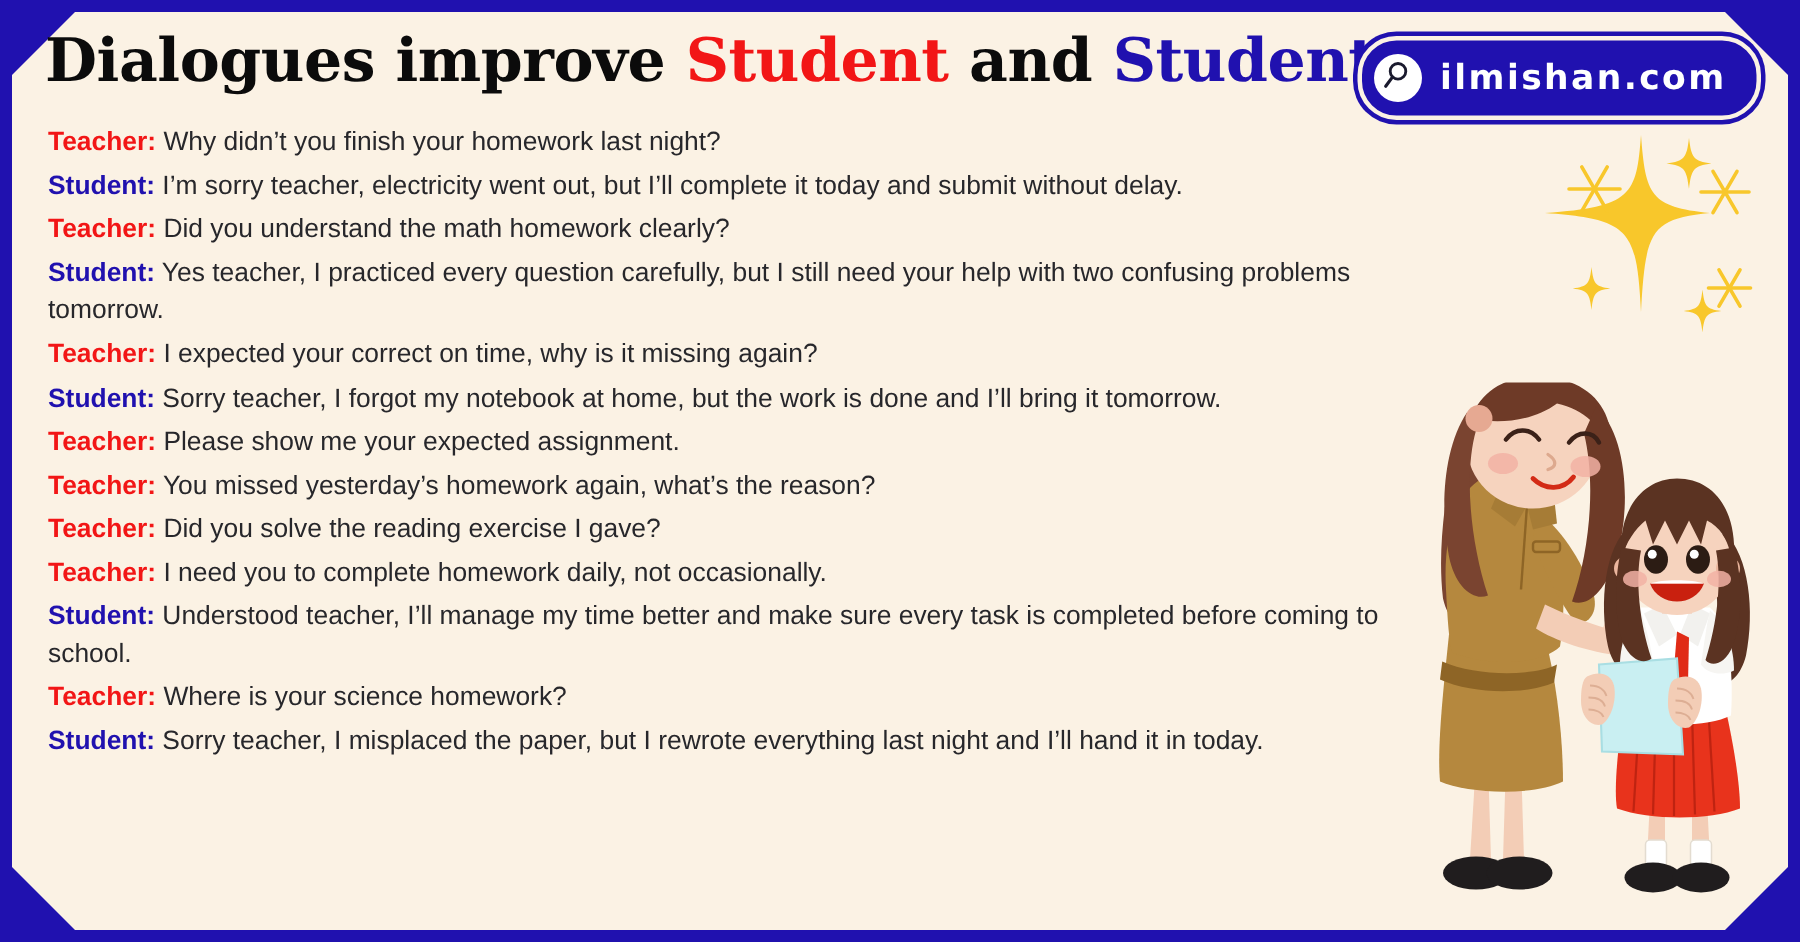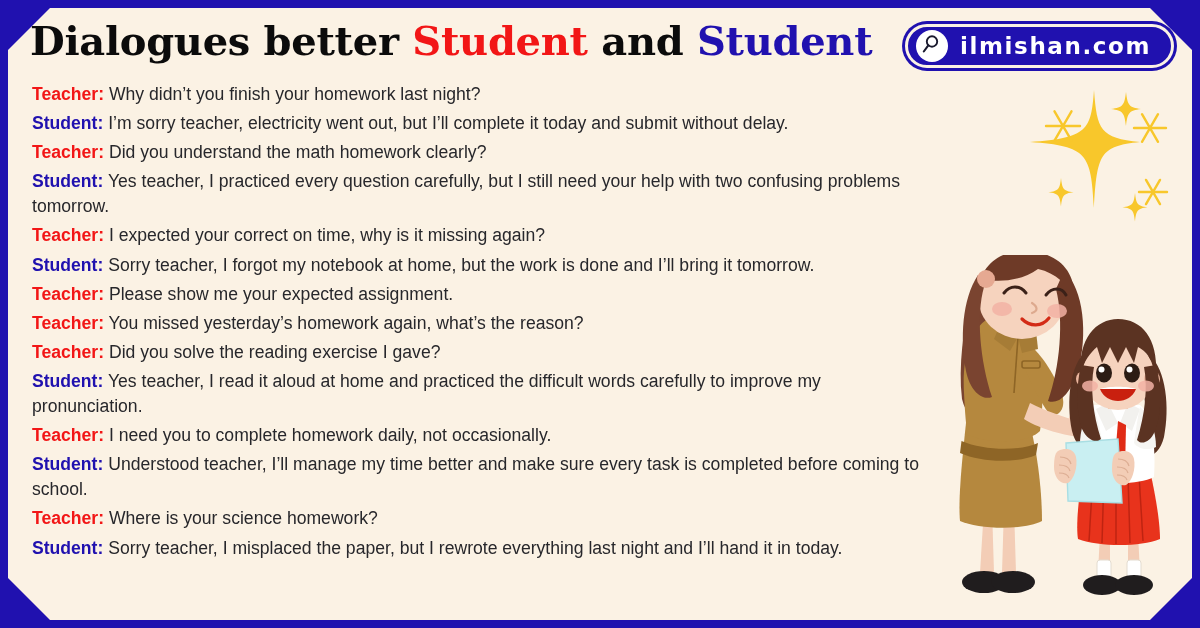--- a/index.html
+++ b/index.html
@@ -49,21 +49,21 @@
     line-height: 50px;
   }
   #title .word-teacher { color: #F21616; }
   #title .word-student { color: #2011AF; }
 
   
   #logo-badge {
     position: absolute;
     right: 26px;
     top: 12px;
-    height: 44px;
+    height: 56px;
     box-sizing: border-box;
     display: flex;
     align-items: center;
     background: #2011AF;
     border: 3px solid #FBF2E4;
     border-radius: 26px;
     box-shadow: 0 0 0 3px #2011AF;
     padding: 0 20px 0 8px;
   }
   #logo-icon {
@@ -125,21 +125,21 @@
   }
 </style>
 </head>
 <body>
 
 <div id="poster">
 
   <div id="panel"></div>
 
   <div id="header">
-    <div id="title"><span>Dialogues better </span><span class="word-teacher">Student</span><span> and </span><span class="word-student">Student</span></div>
+    <div id="title"><span>Dialogues improve </span><span class="word-teacher">Student</span><span> and </span><span class="word-student">Student</span></div>
 
     <div id="logo-badge">
       <span id="logo-icon">
         <svg width="22" height="24" viewBox="0 0 22 24" aria-hidden="true">
           <circle cx="10" cy="7.5" r="5.2" fill="none" stroke="#1A1A2E" stroke-width="1.9"></circle>
           <line x1="6.3" y1="11.4" x2="1.8" y2="17.5" stroke="#1A1A2E" stroke-width="2.1" stroke-linecap="round"></line>
         </svg>
       </span>
       <span id="logo-text">ilmishan.com</span>
     </div>
@@ -148,21 +148,20 @@
   <div id="dialogue">
       <p class="line"><span class="speaker speaker-teacher">Teacher:</span><span class="utterance"> Why didn’t you finish your homework last night?</span></p>
       <p class="line"><span class="speaker speaker-student">Student:</span><span class="utterance"> I’m sorry teacher, electricity went out, but I’ll complete it today and submit without delay.</span></p>
       <p class="line"><span class="speaker speaker-teacher">Teacher:</span><span class="utterance"> Did you understand the math homework clearly?</span></p>
       <p class="line"><span class="speaker speaker-student">Student:</span><span class="utterance"> Yes teacher, I practiced every question carefully, but I still need your help with two confusing problems tomorrow.</span></p>
       <p class="line"><span class="speaker speaker-teacher">Teacher:</span><span class="utterance"> I expected your correct on time, why is it missing again?</span></p>
       <p class="line"><span class="speaker speaker-student">Student:</span><span class="utterance"> Sorry teacher, I forgot my notebook at home, but the work is done and I’ll bring it tomorrow.</span></p>
       <p class="line"><span class="speaker speaker-teacher">Teacher:</span><span class="utterance"> Please show me your expected assignment.</span></p>
       <p class="line"><span class="speaker speaker-teacher">Teacher:</span><span class="utterance"> You missed yesterday’s homework again, what’s the reason?</span></p>
       <p class="line"><span class="speaker speaker-teacher">Teacher:</span><span class="utterance"> Did you solve the reading exercise I gave?</span></p>
-      <p class="line"><span class="speaker speaker-student">Student:</span><span class="utterance"> Yes teacher, I read it aloud at home and practiced the difficult words carefully to improve my pronunciation.</span></p>
       <p class="line"><span class="speaker speaker-teacher">Teacher:</span><span class="utterance"> I need you to complete homework daily, not occasionally.</span></p>
       <p class="line"><span class="speaker speaker-student">Student:</span><span class="utterance"> Understood teacher, I’ll manage my time better and make sure every task is completed before coming to school.</span></p>
       <p class="line"><span class="speaker speaker-teacher">Teacher:</span><span class="utterance"> Where is your science homework?</span></p>
       <p class="line"><span class="speaker speaker-student">Student:</span><span class="utterance"> Sorry teacher, I misplaced the paper, but I rewrote everything last night and I’ll hand it in today.</span></p>
     </div>
 
   <div id="sparkles">
     <svg width="172" height="146" viewBox="0 0 172 146" aria-hidden="true">
       <g fill="#F8C72B">
 

